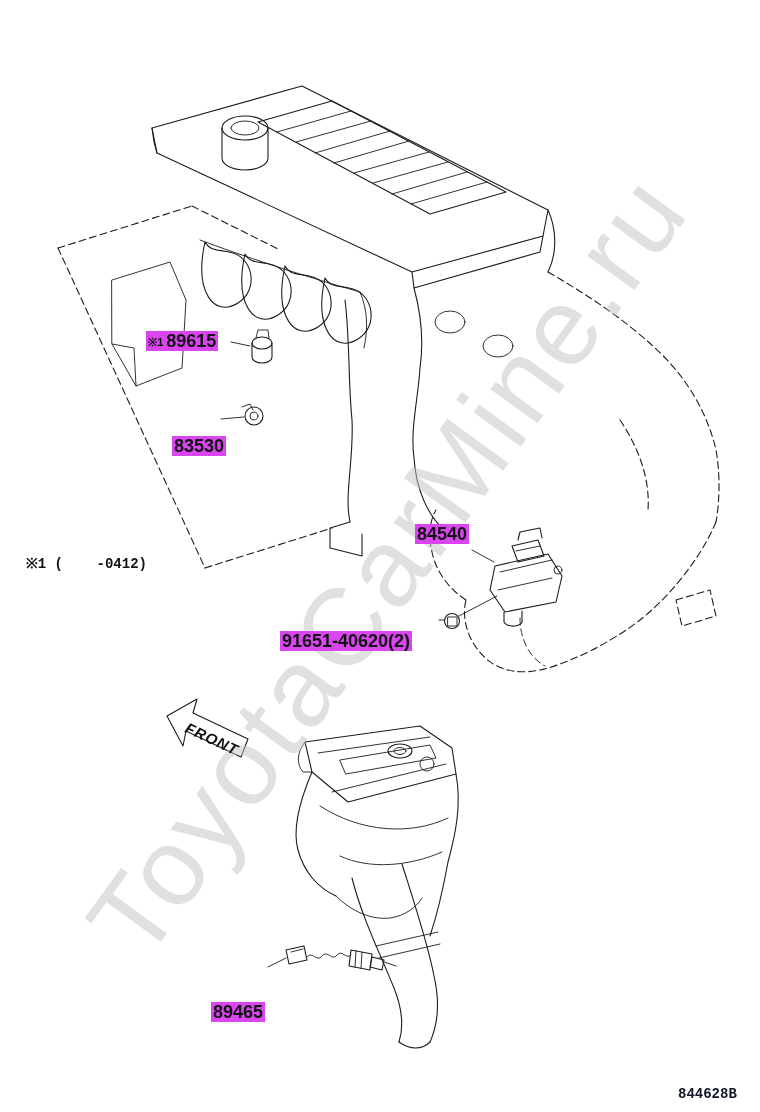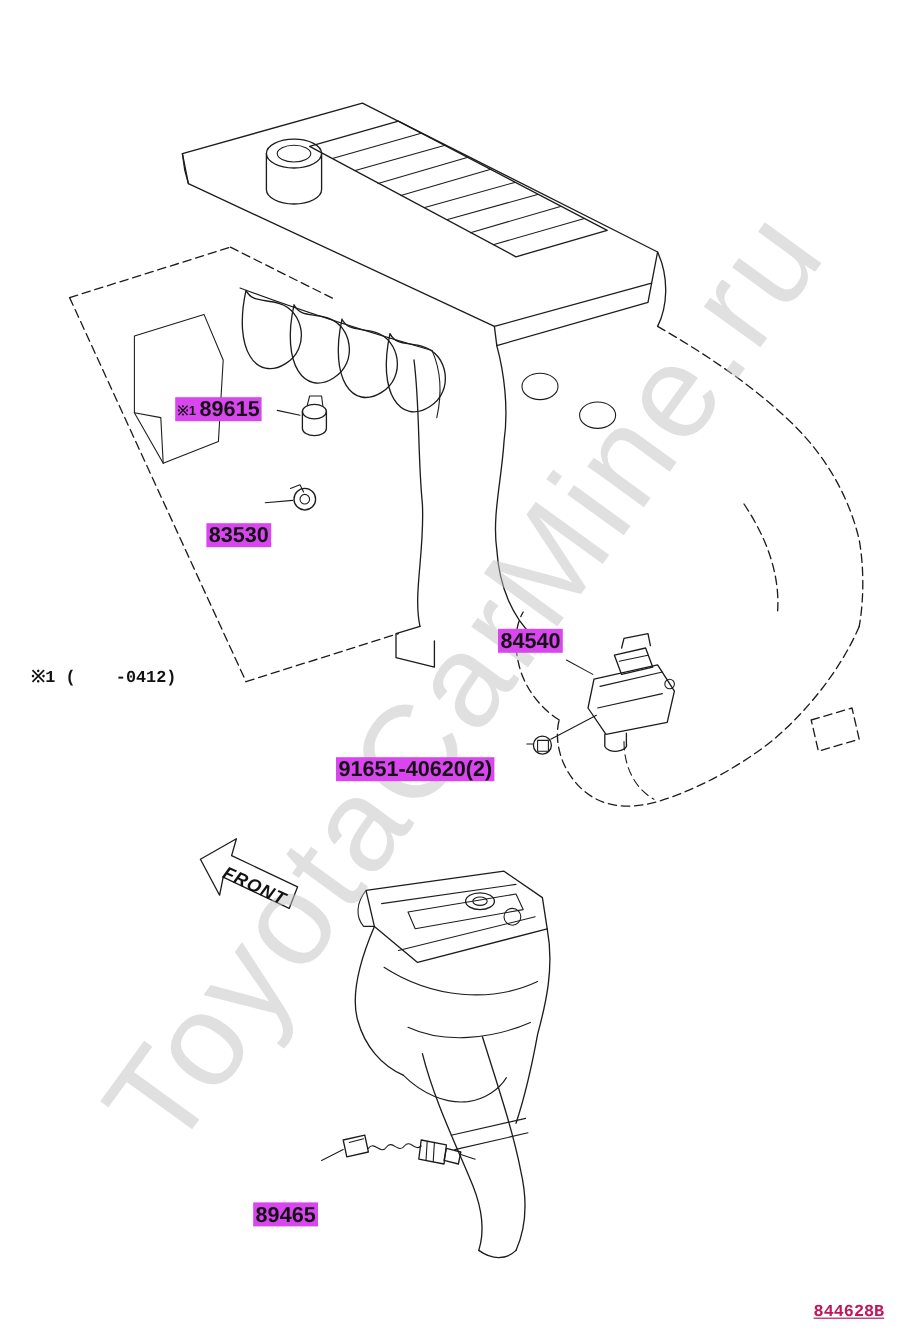--- a/index.html
+++ b/index.html
@@ -66,22 +66,21 @@
     letter-spacing:1px;
     color:#121212;
   }
   .diagram-code{
     position:absolute;
     left:678px;top:1086px;
     z-index:3;
     font-family:"Liberation Mono","DejaVu Sans Mono",monospace;
     font-weight:700;
     font-size:14px;
-    color:#be185d;
-    text-decoration:underline;
+    color:#0f172a;
   }
   svg .ln{fill:none;stroke:#1c1c1c;stroke-width:1.1;stroke-linecap:round;stroke-linejoin:round;}
   svg .dash{stroke-dasharray:7 4;}
   svg .thin{stroke-width:0.9;}
 </style>
 </head>
 <body>
 
 <div class="canvas">
 

